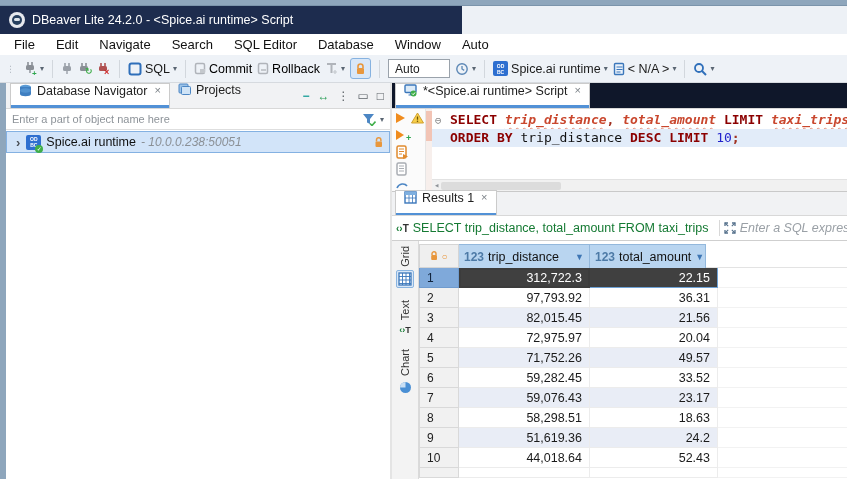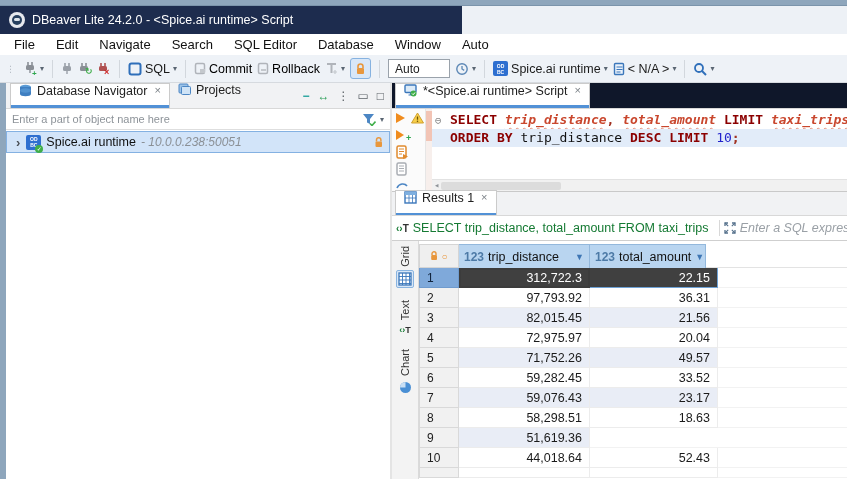--- a/index.html
+++ b/index.html
@@ -494,20 +494,21 @@
               </div>
               <div class="trow">
                 <div class="rnum">8</div>
                 <div class="cell c1">58,298.51</div>
                 <div class="cell c2">18.63</div>
                 <div class="rfiller"></div>
               </div>
               <div class="trow stripe">
                 <div class="rnum">9</div>
                 <div class="cell c1">51,619.36</div>
+                <div class="cell c2">24.2</div>
                 <div class="rfiller"></div>
               </div>
               <div class="trow">
                 <div class="rnum">10</div>
                 <div class="cell c1">44,018.64</div>
                 <div class="cell c2">52.43</div>
                 <div class="rfiller"></div>
               </div>
               <div class="trow emptyrow">
                 <div class="rnum"></div>

